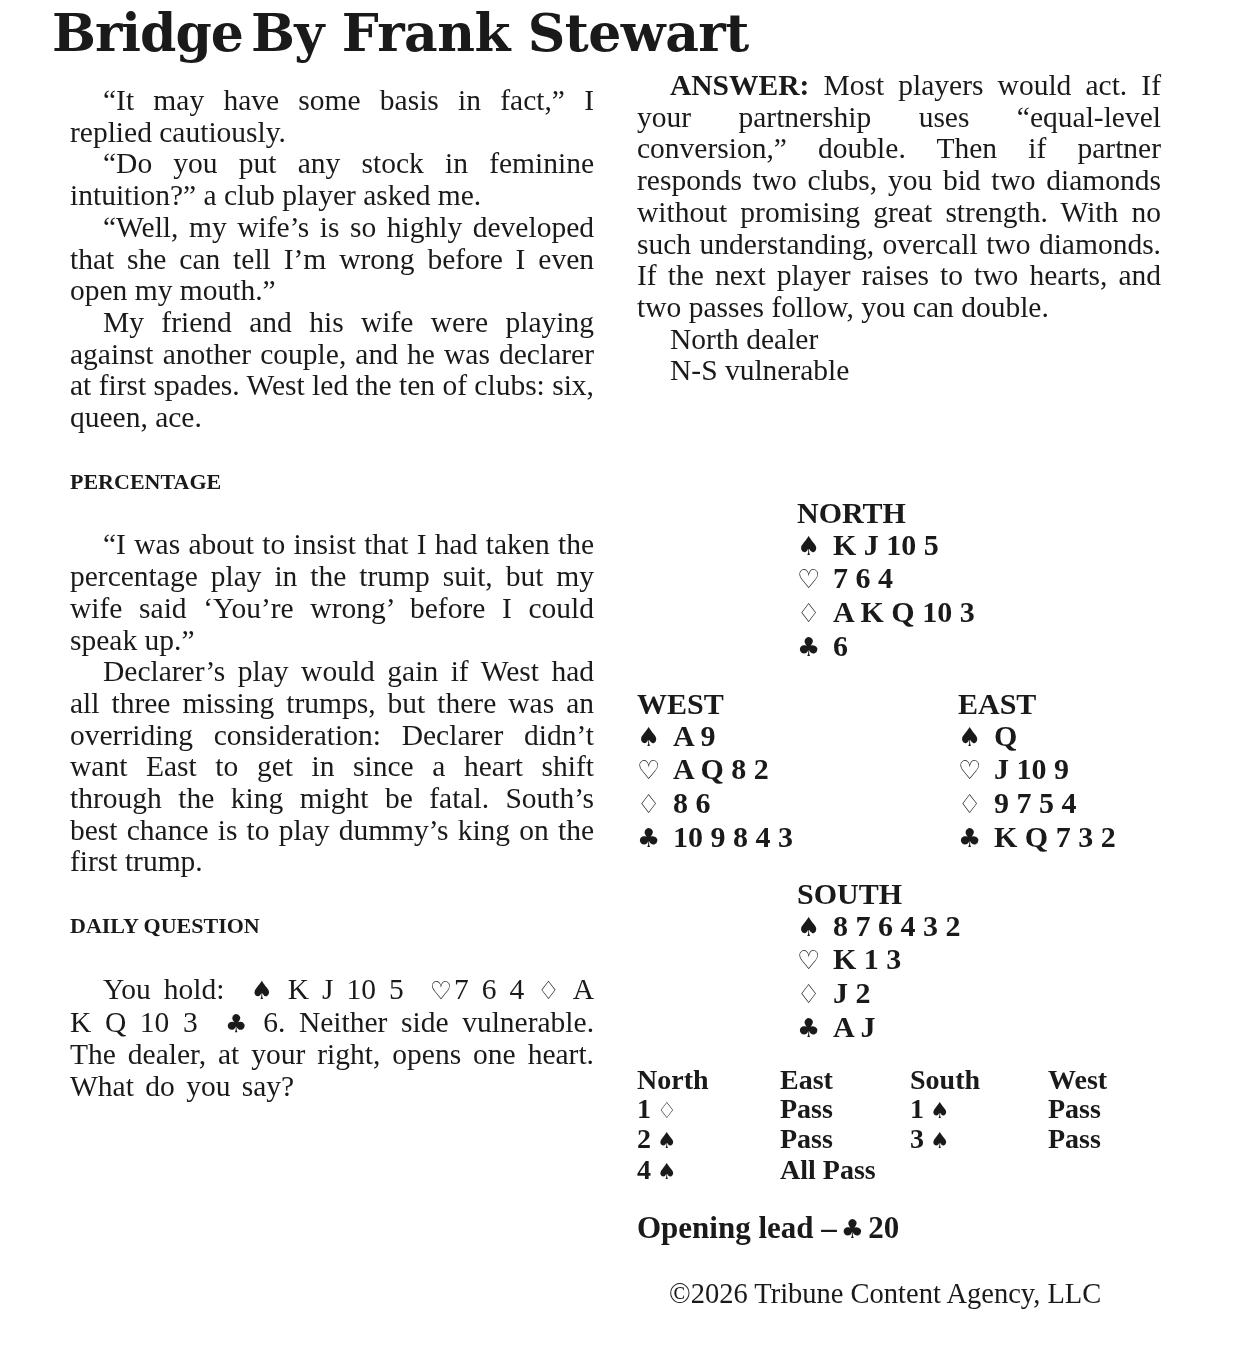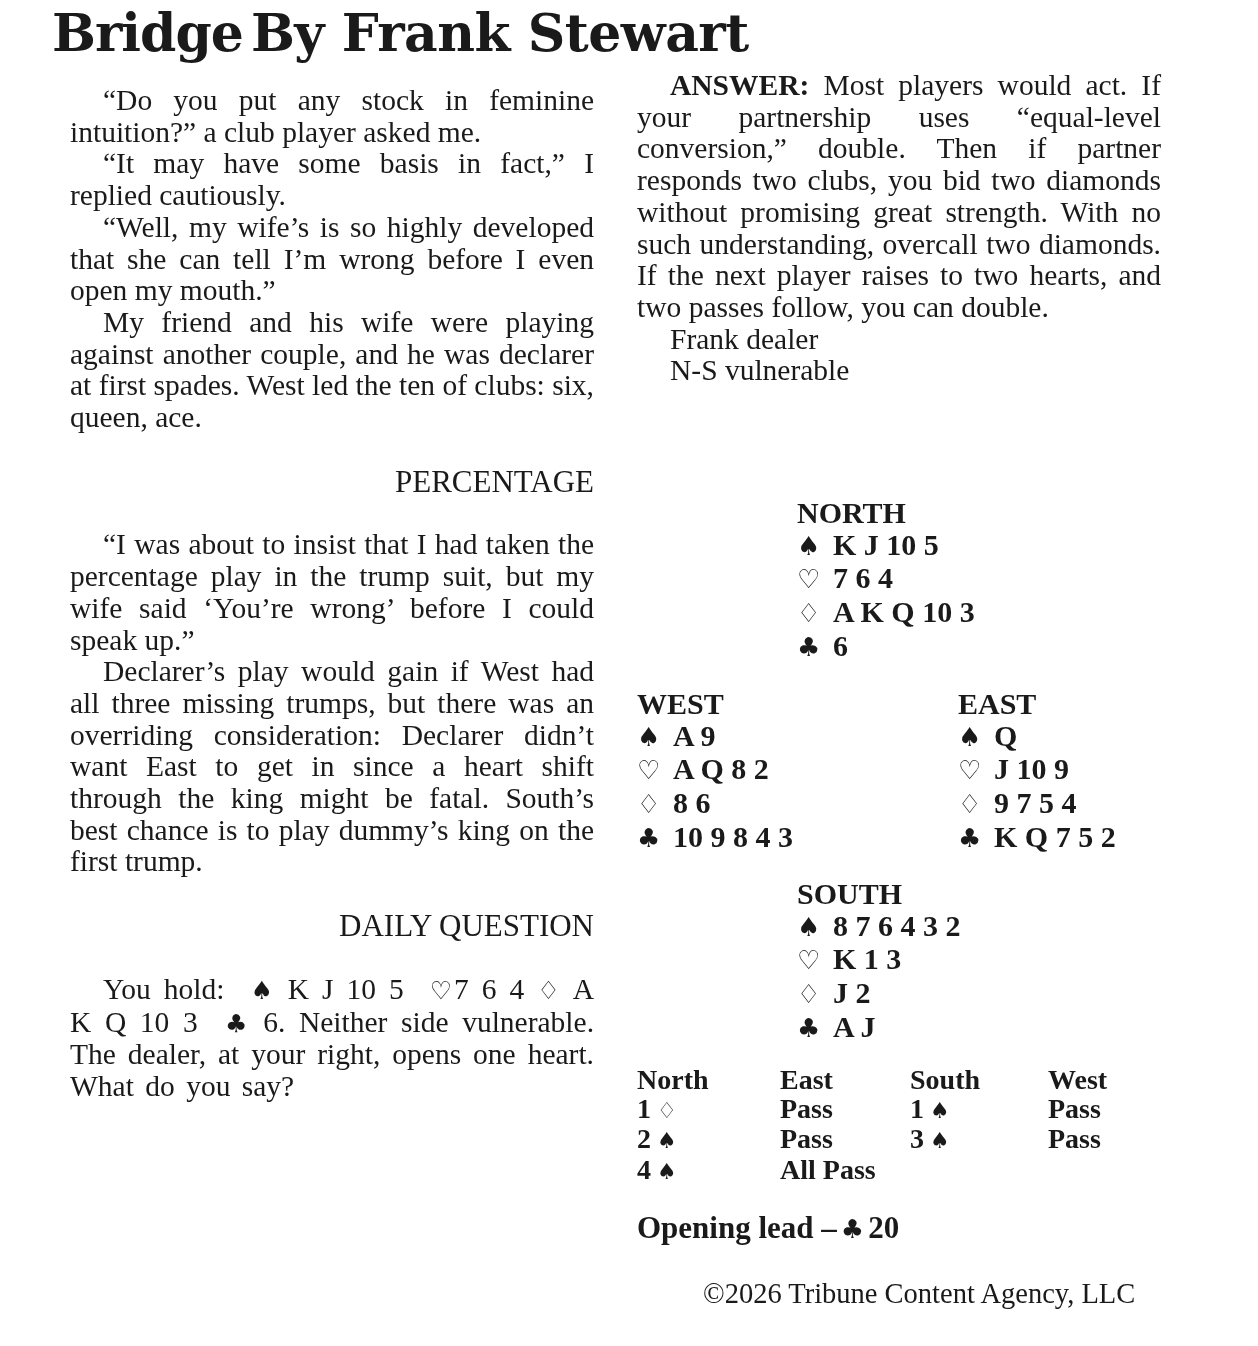--- a/index.html
+++ b/index.html
@@ -15,22 +15,22 @@
   }
   .masthead .brand { font-weight: bold; letter-spacing: -1px; }
   .masthead .byline { font-weight: bold; margin-left: 8px; }
 
   .col { position: absolute; font-size: 29.5px; line-height: 31.7px; }
   .col-left { left: 70px; top: 85px; width: 524px; }
   .col-right { left: 637px; top: 70px; width: 524px; }
 
   .para { margin: 0; text-align: justify; text-indent: 33px; hyphens: none; }
   .subhead {
-    font-weight: normal; text-align: right; margin: 0;
-    font-size: 31px; line-height: 31.7px;
+    font-weight: bold; text-align: left; margin: 0;
+    font-size: 22px; line-height: 31.7px;
   }
   .subhead.percentage { margin-top: 32px; margin-bottom: 32px; }
   .subhead.daily { margin-top: 32px; margin-bottom: 32px; }
   .bold { font-weight: bold; }
   .dealer-line { margin: 0; padding-left: 33px; }
 
   .hand { position: absolute; font-weight: bold; font-size: 30px; line-height: 31.7px; white-space: nowrap; }
   .hand .dir { display: block; }
   .hand .suit-row { display: block; }
   .suit { display: inline-block; width: 36px; font-weight: normal; font-family: "DejaVu Sans", sans-serif; font-size: 26px; }
@@ -46,35 +46,35 @@
   }
   .auction .cell { white-space: nowrap; }
   .auction .s { font-family: "DejaVu Sans", sans-serif; font-weight: normal; font-size: 22px; margin-left: 6px; }
 
   .opening-lead {
     position: absolute; left: 637px; top: 1210px;
     font-weight: bold; font-size: 31px; line-height: 36px; white-space: nowrap;
   }
   .opening-lead .s { font-family: "DejaVu Sans", sans-serif; font-weight: normal; font-size: 26px; margin: 0 4px; }
   .copyright {
-    position: absolute; left: 703px; top: 1277px;
+    position: absolute; left: 669px; top: 1277px;
     font-size: 28.5px; line-height: 34px; white-space: nowrap;
   }
   .inl-suit { font-family: "DejaVu Sans", sans-serif; font-size: 25px; }
 </style>
 </head>
 <body>
 
 <div class="masthead">
   <span class="brand">Bridge</span><span class="byline">By Frank Stewart</span>
 </div>
 
 <div class="col col-left">
+  <p class="para">“It may have some basis in fact,” I replied cautiously.</p>
   <p class="para">“Do you put any stock in feminine intuition?” a club player asked me.</p>
-  <p class="para">“It may have some basis in fact,” I replied cautiously.</p>
   <p class="para">“Well, my wife’s is so highly developed that she can tell I’m wrong before I even open my mouth.”</p>
   <p class="para">My friend and his wife were playing against another couple, and he was declarer at first spades. West led the ten of clubs: six, queen, ace.</p>
 
   <h2 class="subhead percentage">PERCENTAGE</h2>
 
   <p class="para">“I was about to insist that I had taken the percentage play in the trump suit, but my wife said ‘You’re wrong’ before I could speak up.”</p>
   <p class="para">Declarer’s play would gain if West had all three missing trumps, but there was an overriding consideration: Declarer didn’t want East to get in since a heart shift through the king might be fatal. South’s best chance is to play dummy’s king on the first trump.</p>
 
   <h2 class="subhead daily">DAILY QUESTION</h2>
 
@@ -89,21 +89,21 @@
     <span>6.</span>
     <span>Neither side vulnerable. The dealer, at your right, opens one heart. What do you say?</span>
   </p>
 </div>
 
 <div class="col col-right">
   <p class="para">
     <span class="bold">ANSWER:</span>
     <span>Most players would act. If your partnership uses “equal-level conversion,” double. Then if partner responds two clubs, you bid two diamonds without promising great strength. With no such understanding, overcall two diamonds. If the next player raises to two hearts, and two passes follow, you can double.</span>
   </p>
-  <p class="dealer-line">Frank dealer</p>
+  <p class="dealer-line">North dealer</p>
   <p class="dealer-line">N-S vulnerable</p>
 </div>
 
 <div class="hand hand-north">
   <span class="dir">NORTH</span>
   <span class="suit-row"><span class="suit">♠</span><span>K J 10 5</span></span>
   <span class="suit-row"><span class="suit">♡</span><span>7 6 4</span></span>
   <span class="suit-row"><span class="suit">♢</span><span>A K Q 10 3</span></span>
   <span class="suit-row"><span class="suit">♣</span><span>6</span></span>
 </div>
@@ -114,21 +114,21 @@
   <span class="suit-row"><span class="suit">♡</span><span>A Q 8 2</span></span>
   <span class="suit-row"><span class="suit">♢</span><span>8 6</span></span>
   <span class="suit-row"><span class="suit">♣</span><span>10 9 8 4 3</span></span>
 </div>
 
 <div class="hand hand-east">
   <span class="dir">EAST</span>
   <span class="suit-row"><span class="suit">♠</span><span>Q</span></span>
   <span class="suit-row"><span class="suit">♡</span><span>J 10 9</span></span>
   <span class="suit-row"><span class="suit">♢</span><span>9 7 5 4</span></span>
-  <span class="suit-row"><span class="suit">♣</span><span>K Q 7 5 2</span></span>
+  <span class="suit-row"><span class="suit">♣</span><span>K Q 7 3 2</span></span>
 </div>
 
 <div class="hand hand-south">
   <span class="dir">SOUTH</span>
   <span class="suit-row"><span class="suit">♠</span><span>8 7 6 4 3 2</span></span>
   <span class="suit-row"><span class="suit">♡</span><span>K 1 3</span></span>
   <span class="suit-row"><span class="suit">♢</span><span>J 2</span></span>
   <span class="suit-row"><span class="suit">♣</span><span>A J</span></span>
 </div>
 

